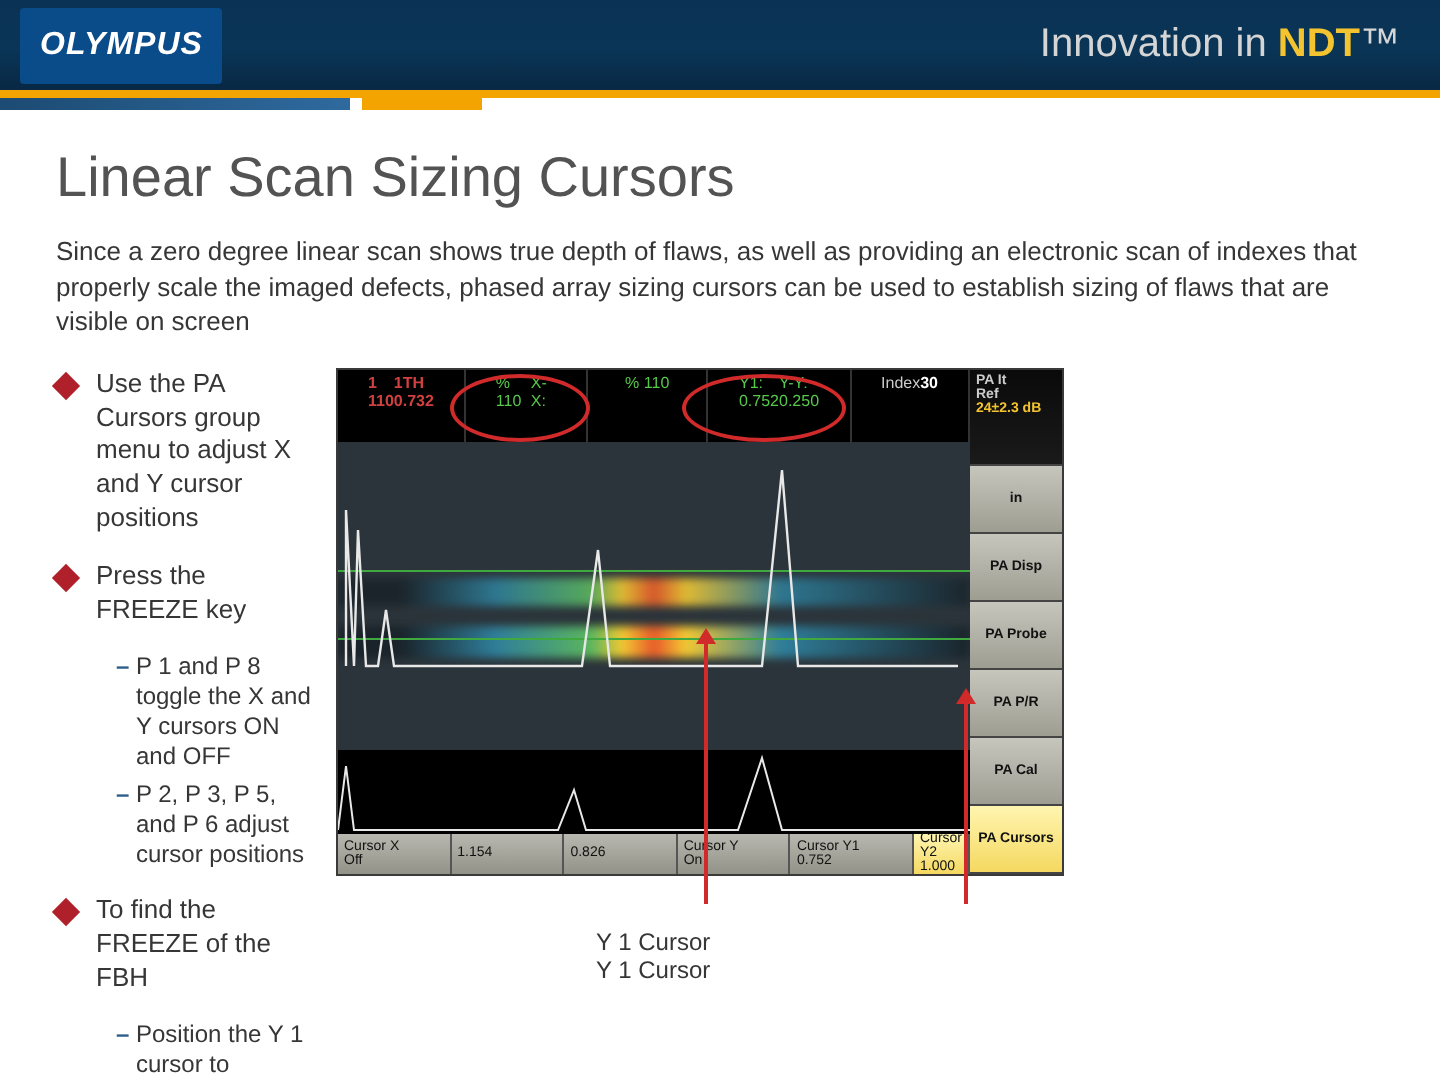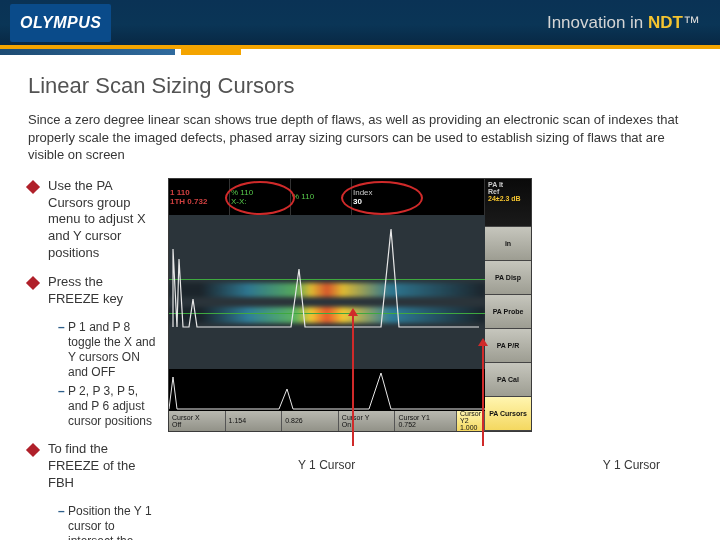--- a/index.html
+++ b/index.html
@@ -34,21 +34,21 @@
     font-family: Arial, sans-serif;
     font-weight: 900;
     font-style: italic;
     color: #fff;
     font-size: 16px;
     letter-spacing: 0.5px;
   }
   .tagline {
     margin-right: 20px;
     color: #d5d5d5;
-    font-size: 17px;
+    font-size: 20px;
     font-weight: 400;
   }
   .tagline .ndt {
     color: #f4c430;
     font-weight: 700;
   }
   .yellow-bar {
     height: 4px;
     width: 100%;
     background: #f4a400;
@@ -61,21 +61,21 @@
     height: 6px;
   }
   .sb1 { width: 175px; background: linear-gradient(to right,#1c4b73,#2f6a9e);}
   .sb-gap { width: 6px; background: #fff;}
   .sb2 { width: 60px; background: #f4a400;}
   .sb3 { flex:1; background: #fff;}
   .content {
     padding: 18px 30px 0 28px;
   }
   h1.title {
-    font-size: 22px;
+    font-size: 28px;
     font-weight: 400;
     color: #535353;
     margin: 0 0 12px 0;
   }
   p.intro {
     font-size: 13px;
     line-height: 1.35;
     margin: 0 0 14px 0;
     color: #363636;
   }
@@ -136,23 +136,23 @@
     position: absolute;
     top: 0; left: 0; right: 46px;
     height: 36px;
     background: #000;
     display: flex;
     font-size: 8px;
     color: #ccc;
   }
   .scope-top .cell {
     border-right: 1px solid #333;
-    padding: 2px 1px;
-    display: flex;
-    flex-direction: column;
+    padding: 2px 15px;
+    display: flex;
+    flex-direction: row;
     justify-content: center;
   }
   .redtxt { color: #d04040; font-weight: 700;}
   .grntxt { color: #56c84a; font-weight: 400;}
   .ellipse {
     position: absolute;
     border: 2px solid #d02a2a;
     border-radius: 50%;
     background: transparent;
   }
@@ -246,20 +246,21 @@
     border-bottom: 8px solid #d02a2a;
   }
   .callouts {
     width: 362px;
     display: flex;
     justify-content: space-between;
     margin-top: 26px;
     font-size: 12px;
     color: #363636;
     padding: 0 30px 0 130px;
+    flex-direction: column;
   }
 </style>
 </head>
 <body>
 
 <div class="header">
   <div class="logo">
     <span class="logo-text">OLYMPUS</span>
   </div>
   <div class="tagline">
@@ -319,20 +320,24 @@
             <span class="redtxt">1TH 0.732</span>
           </div>
           <div class="cell" style="width:58px">
             <span class="grntxt">% 110</span>
             <span class="grntxt">X-X:</span>
           </div>
           <div class="cell" style="width:58px">
             <span class="grntxt">% 110</span>
             <span></span>
           </div>
+          <div class="cell" style="width:70px">
+            <span class="grntxt">Y1: 0.752</span>
+            <span class="grntxt">Y-Y: 0.250</span>
+          </div>
           <div class="cell" style="flex:1">
             <span>Index</span>
             <span style="color:#fff;font-weight:700">30</span>
           </div>
         </div>
 
         <div class="ellipse" style="top:2px;left:56px;width:66px;height:30px"></div>
         <div class="ellipse" style="top:2px;left:172px;width:78px;height:30px"></div>
 
         <div class="scope-mid">

